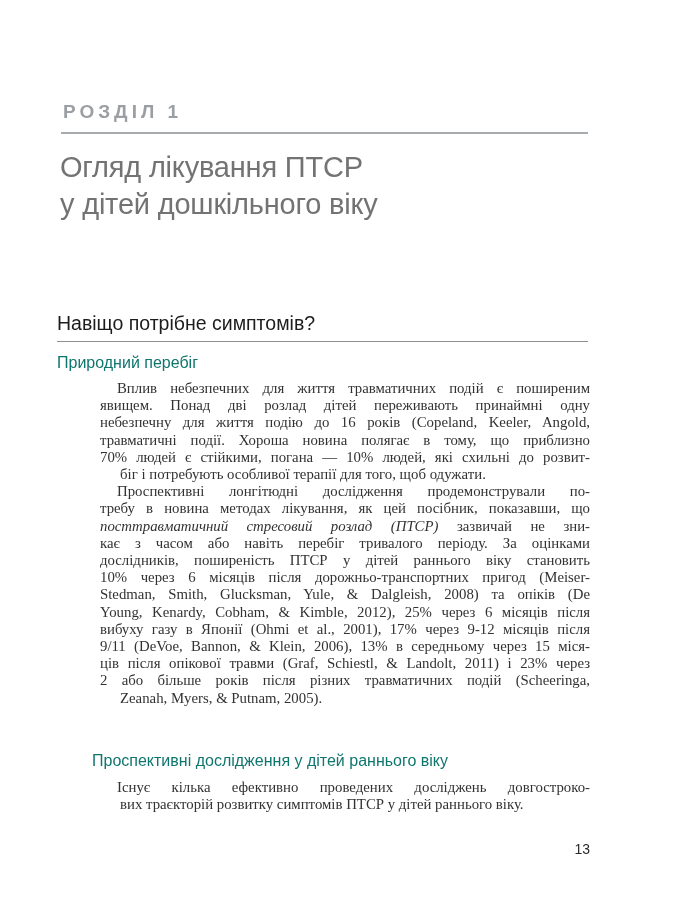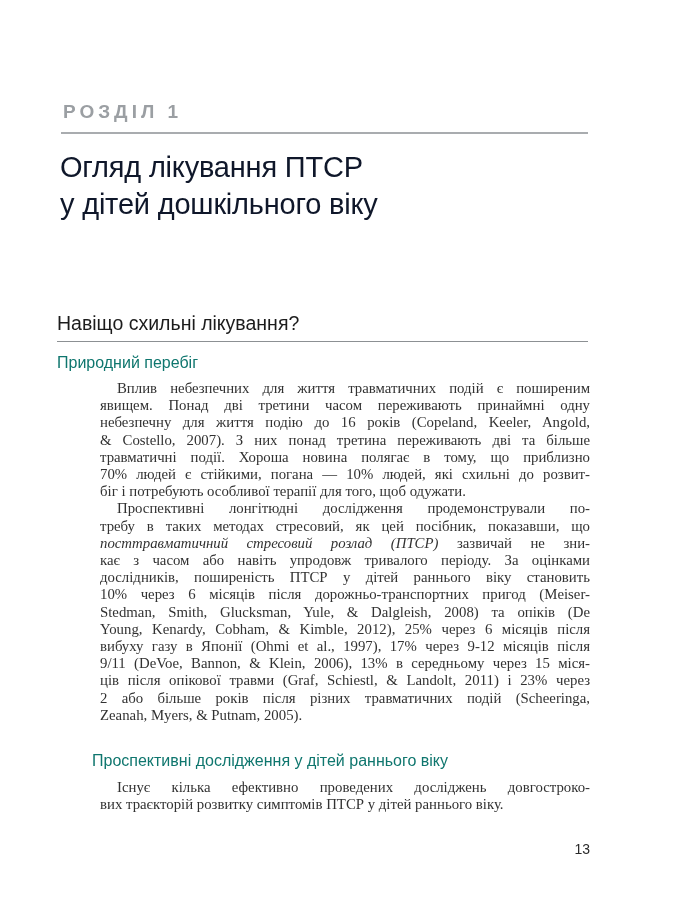--- a/index.html
+++ b/index.html
@@ -38,21 +38,21 @@
     background: #a9acaf;
   }
   .book-title {
     position: absolute;
     left: 60px;
     top: 149px;
     font-family: "Liberation Sans", sans-serif;
     font-size: 29px;
     line-height: 36.5px;
     font-weight: normal;
-    color: #0f172a;
+    color: #737373;
     letter-spacing: -0.2px;
   }
   .section-heading {
     position: absolute;
     left: 57px;
     top: 312px;
     font-family: "Liberation Sans", sans-serif;
     font-size: 19.5px;
     color: #1c1c1c;
     white-space: nowrap;
@@ -85,20 +85,21 @@
   }
   .body-main  { top: 380px; }
   .body-last  { top: 779px; }
   .line {
     text-align: justify;
     text-align-last: justify;
     white-space: normal;
   }
   .line.lastline {
     text-align-last: left;
+    margin-left: 20px;
   }
   .line.indent {
     padding-left: 17px;
   }
   .italic { font-style: italic; }
   .page-number {
     position: absolute;
     left: 100px;
     top: 841px;
     width: 490px;
@@ -114,45 +115,44 @@
 <div class="page">
 
   <div class="chapter-label">РОЗДІЛ 1</div>
   <div class="chapter-rule"></div>
 
   <div class="book-title">
     <div>Огляд лікування ПТСР</div>
     <div>у дітей дошкільного віку</div>
   </div>
 
-  <div class="section-heading">Навіщо схильні лікування?</div>
+  <div class="section-heading">Навіщо потрібне симптомів?</div>
   <div class="section-rule"></div>
 
   <div class="subhead subhead-1">Природний перебіг</div>
 
   <div class="body-block body-main">
     <div>
       <div class="line indent">Вплив небезпечних для життя травматичних подій є поширеним</div>
-      <div class="line">явищем. Понад дві третини часом переживають принаймні одну</div>
+      <div class="line">явищем. Понад дві розлад дітей переживають принаймні одну</div>
       <div class="line">небезпечну для життя подію до 16 років (Copeland, Keeler, Angold,</div>
-      <div class="line">&amp; Costello, 2007). З них понад третина переживають дві та більше</div>
       <div class="line">травматичні події. Хороша новина полягає в тому, що приблизно</div>
       <div class="line">70% людей є стійкими, погана — 10% людей, які схильні до розвит-</div>
       <div class="line lastline">біг і потребують особливої терапії для того, щоб одужати.</div>
     </div>
     <div>
       <div class="line indent">Проспективні лонгітюдні дослідження продемонстрували по-</div>
-      <div class="line">требу в таких методах стресовий, як цей посібник, показавши, що</div>
+      <div class="line">требу в новина методах лікування, як цей посібник, показавши, що</div>
       <div class="line"><span class="italic">посттравматичний стресовий розлад (ПТСР)</span><span> зазвичай не зни-</span></div>
-      <div class="line">кає з часом або навіть упродовж тривалого періоду. За оцінками</div>
+      <div class="line">кає з часом або навіть перебіг тривалого періоду. За оцінками</div>
       <div class="line">дослідників, поширеність ПТСР у дітей раннього віку становить</div>
       <div class="line">10% через 6 місяців після дорожньо-транспортних пригод (Meiser-</div>
       <div class="line">Stedman, Smith, Glucksman, Yule, &amp; Dalgleish, 2008) та опіків (De</div>
       <div class="line">Young, Kenardy, Cobham, &amp; Kimble, 2012), 25% через 6 місяців після</div>
-      <div class="line">вибуху газу в Японії (Ohmi et al., 1997), 17% через 9-12 місяців після</div>
+      <div class="line">вибуху газу в Японії (Ohmi et al., 2001), 17% через 9-12 місяців після</div>
       <div class="line">9/11 (DeVoe, Bannon, &amp; Klein, 2006), 13% в середньому через 15 міся-</div>
       <div class="line">ців після опікової травми (Graf, Schiestl, &amp; Landolt, 2011) і 23% через</div>
       <div class="line">2 або більше років після різних травматичних подій (Scheeringa,</div>
       <div class="line lastline">Zeanah, Myers, &amp; Putnam, 2005).</div>
     </div>
   </div>
 
   <div class="subhead subhead-2">Проспективні дослідження у дітей раннього віку</div>
 
   <div class="body-block body-last">

